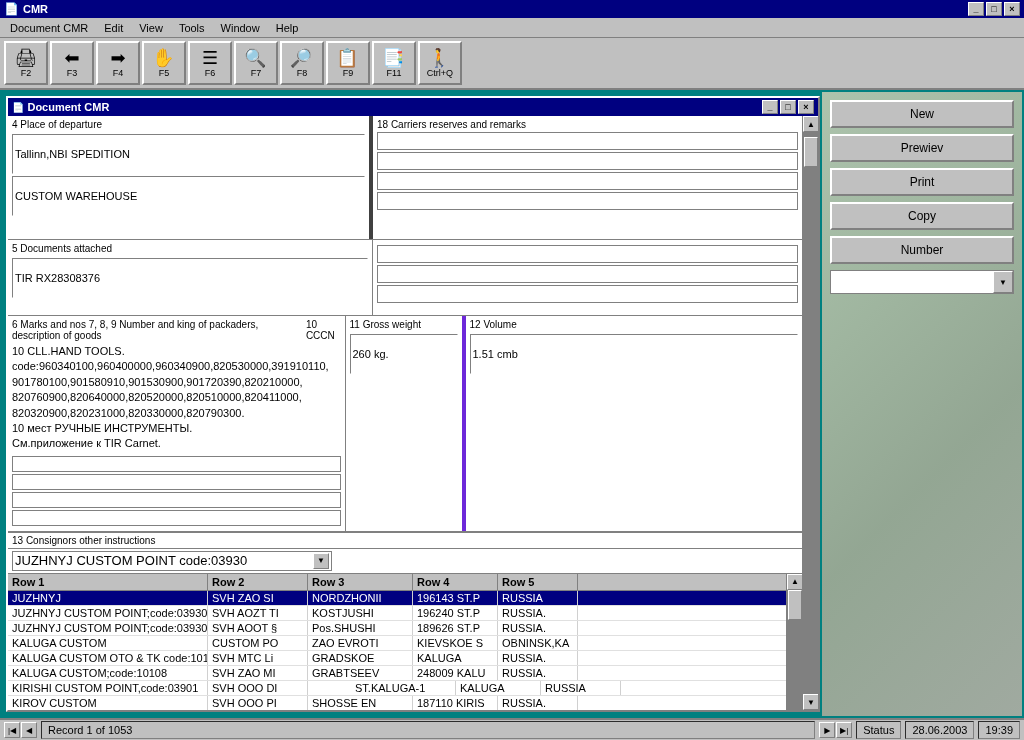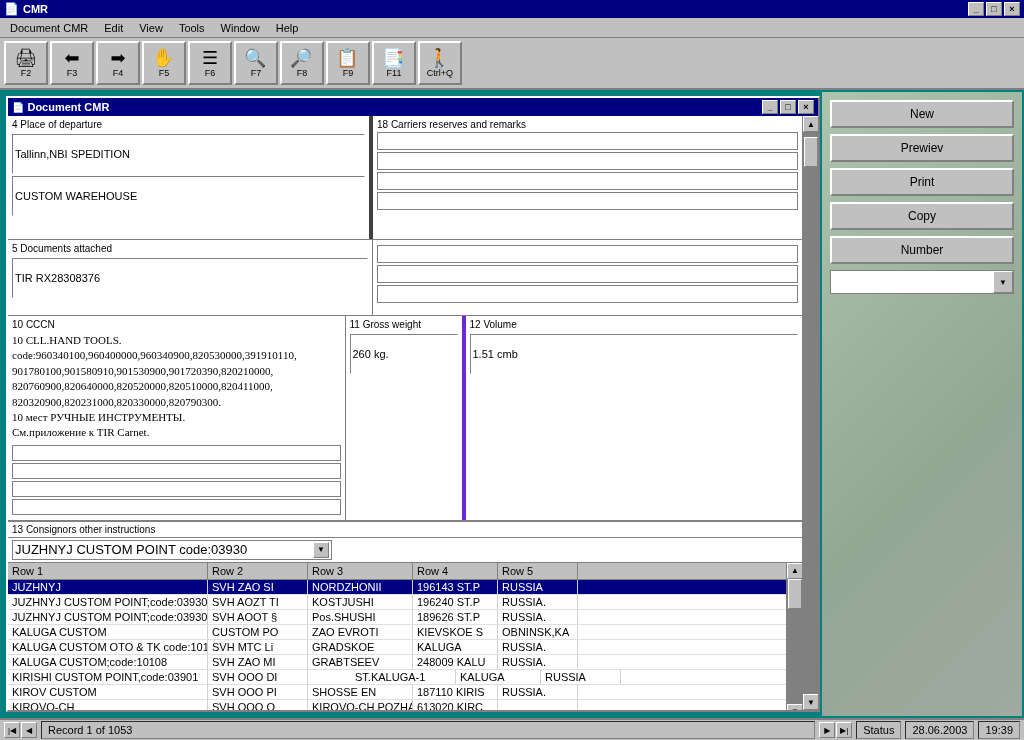--- a/index.html
+++ b/index.html
@@ -168,21 +168,21 @@
       font-size: 8px;
     }
     .list-header {
       display: flex;
       background: #c0c0c0;
       border-bottom: 1px solid #808080;
     }
     .list-col-header {
       padding: 2px 4px;
       font-size: 11px;
-      font-weight: normal;
+      font-weight: bold;
       border-right: 1px solid #808080;
       overflow: hidden;
       white-space: nowrap;
     }
     .list-body {
       overflow-y: auto;
       overflow-x: hidden;
       height: 140px;
     }
     .list-row {
@@ -329,21 +329,21 @@
       background: #c0c0c0;
       border-left: 1px solid #808080;
       display: flex;
       flex-direction: column;
     }
     .doc-vscrollbar .scrollbar-track {
       flex: 1;
       background: #808080;
     }
 
-    .goods-lines { font-size: 11px; line-height: 1.4; font-family: Liberation Serif, serif; }
+    .goods-lines { font-size: 11px; line-height: 1.4; }
 
     .small-box {
       border: 1px solid #808080;
       height: 18px;
       margin: 2px 0;
       background: white;
     }
 
     
     .inset-field {
@@ -470,20 +470,21 @@
             <div style="flex:1; padding:3px 4px;">
               <div class="small-box"></div>
               <div class="small-box"></div>
               <div class="small-box"></div>
             </div>
           </div>
 
           <div style="display:flex; border-bottom:1px solid #808080; flex:1;">
             <div style="flex:1; border-right:1px solid #808080; padding:3px 4px;">
               <div style="display:flex; gap:20px; margin-bottom:3px;">
+                <span class="section-label">6 Marks and nos  7, 8, 9 Number and king of packaders, description of goods</span>
                 <span class="section-label">10 CCCN</span>
               </div>
               <div class="goods-lines">
                 <div>10 CLL.HAND TOOLS.</div>
                 <div>code:960340100,960400000,960340900,820530000,391910110,</div>
                 <div>901780100,901580910,901530900,901720390,820210000,</div>
                 <div>820760900,820640000,820520000,820510000,820411000,</div>
                 <div>820320900,820231000,820330000,820790300.</div>
                 <div>10 мест РУЧНЫЕ ИНСТРУМЕНТЫ.</div>
                 <div>См.приложение к TIR Carnet.</div>

